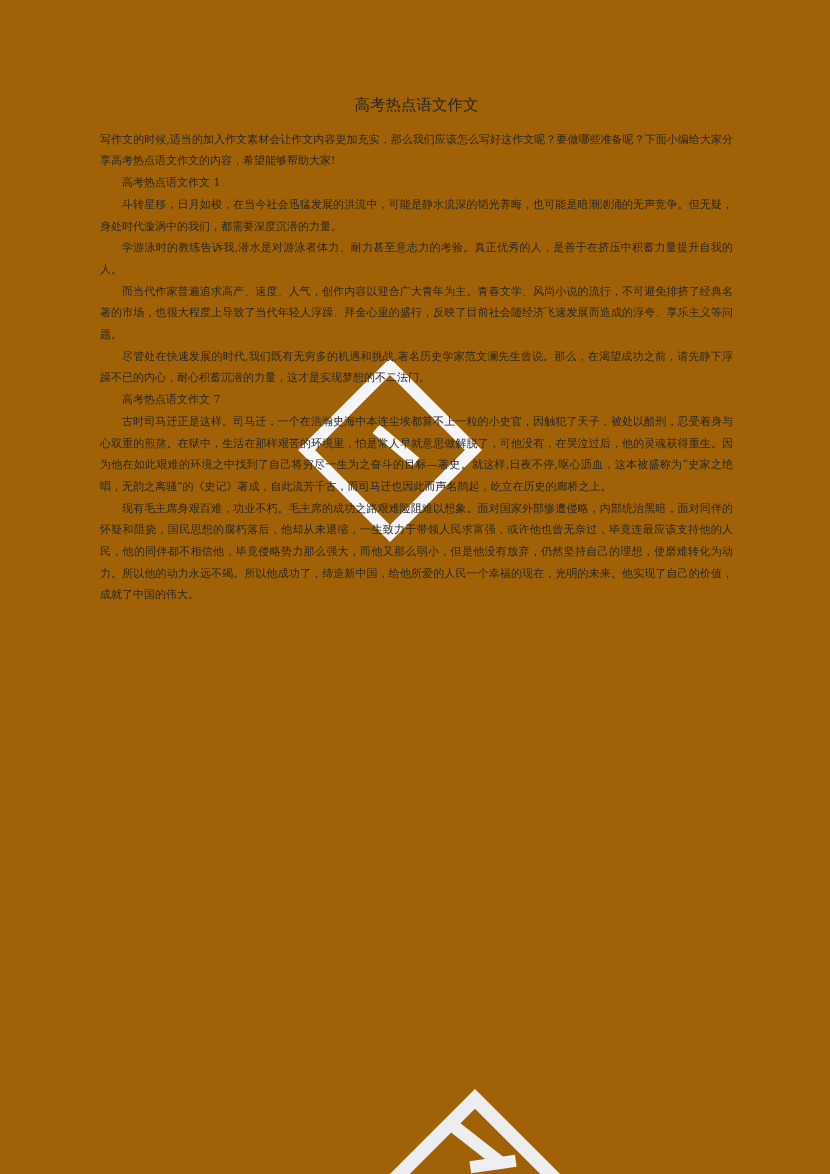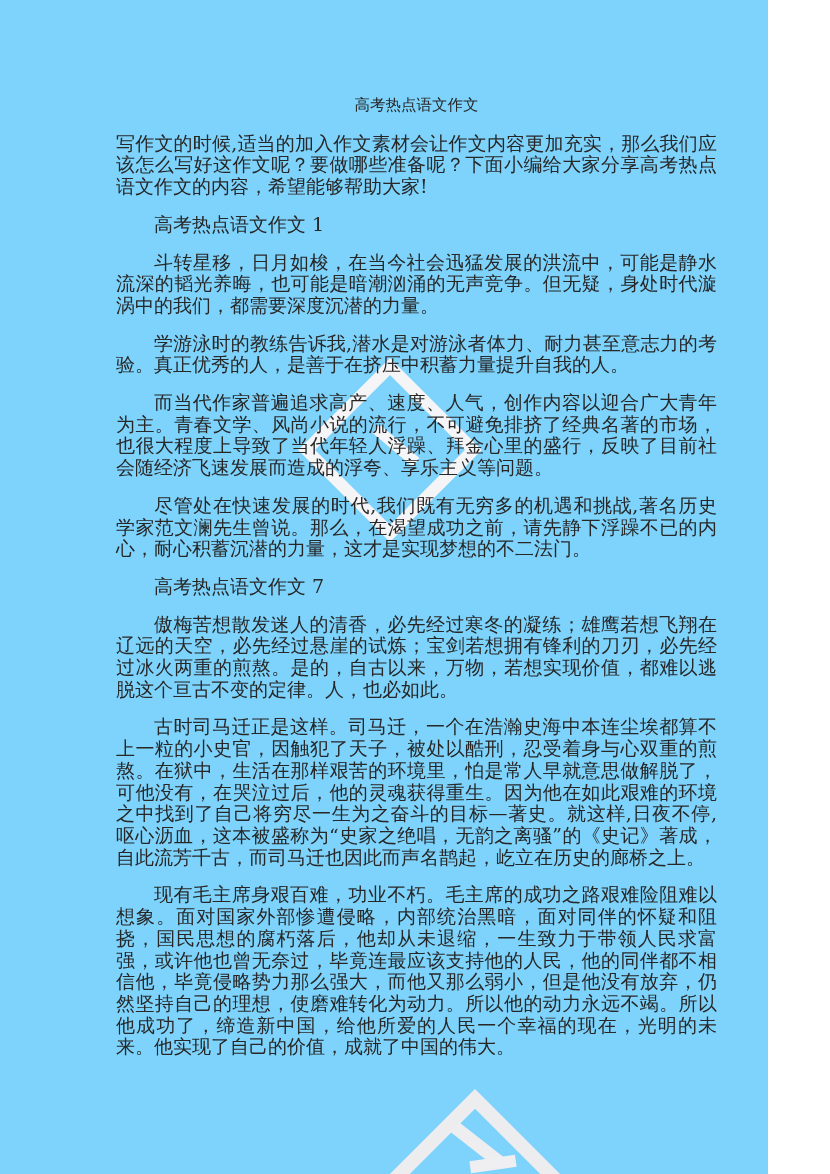--- a/index.html
+++ b/index.html
@@ -4,22 +4,22 @@
 <style>
   html,body{margin:0;padding:0;background:#ffffff;}
   body{
     width:830px;height:1174px;
     font-family:"DejaVu Serif","Liberation Serif",serif;
     color:#272727;
     -webkit-font-smoothing:antialiased;
   }
   .page{
     position:relative;
-    width:768px;height:1174px;
-    background:#7dd3fc;
+    width:830px;height:1174px;
+    background:#a16207;
     overflow:hidden;
   }
   
   .wm-layer{position:absolute;inset:0;z-index:0;pointer-events:none;}
   .wm-diamond{
     position:absolute;
     transform:rotate(45deg);
     box-sizing:border-box;
   }
   .wm-bottom{
@@ -55,22 +55,22 @@
     z-index:1;
   }
   .doc-title{
     margin:0 0 12px 0;
     font-size:15.5px;
     font-weight:normal;
     line-height:21.7px;
     text-align:center;
   }
   .para{
-    margin:16px;
-    font-size:19px;
+    margin:0;
+    font-size:11px;
     line-height:21.7px;
     text-align:justify;
     text-justify:inter-character;
     text-indent:2em;
     word-break:break-all;
   }
   .para.no-indent{text-indent:0;}
 </style>
 </head>
 <body>
@@ -88,19 +88,18 @@
   <div class="content">
     <h1 class="doc-title">高考热点语文作文</h1>
     <div>
         <p class="para no-indent">写作文的时候,适当的加入作文素材会让作文内容更加充实，那么我们应该怎么写好这作文呢？要做哪些准备呢？下面小编给大家分享高考热点语文作文的内容，希望能够帮助大家!</p>
         <p class="para">高考热点语文作文 1</p>
         <p class="para">斗转星移，日月如梭，在当今社会迅猛发展的洪流中，可能是静水流深的韬光养晦，也可能是暗潮汹涌的无声竞争。但无疑，身处时代漩涡中的我们，都需要深度沉潜的力量。</p>
         <p class="para">学游泳时的教练告诉我,潜水是对游泳者体力、耐力甚至意志力的考验。真正优秀的人，是善于在挤压中积蓄力量提升自我的人。</p>
         <p class="para">而当代作家普遍追求高产、速度、人气，创作内容以迎合广大青年为主。青春文学、风尚小说的流行，不可避免排挤了经典名著的市场，也很大程度上导致了当代年轻人浮躁、拜金心里的盛行，反映了目前社会随经济飞速发展而造成的浮夸、享乐主义等问题。</p>
         <p class="para">尽管处在快速发展的时代,我们既有无穷多的机遇和挑战,著名历史学家范文澜先生曾说。那么，在渴望成功之前，请先静下浮躁不已的内心，耐心积蓄沉潜的力量，这才是实现梦想的不二法门。</p>
         <p class="para">高考热点语文作文 7</p>
-        <p class="para">傲梅苦想散发迷人的清香，必先经过寒冬的凝练；雄鹰若想飞翔在辽远的天空，必先经过悬崖的试炼；宝剑若想拥有锋利的刀刃，必先经过冰火两重的煎熬。是的，自古以来，万物，若想实现价值，都难以逃脱这个亘古不变的定律。人，也必如此。</p>
         <p class="para">古时司马迁正是这样。司马迁，一个在浩瀚史海中本连尘埃都算不上一粒的小史官，因触犯了天子，被处以酷刑，忍受着身与心双重的煎熬。在狱中，生活在那样艰苦的环境里，怕是常人早就意思做解脱了，可他没有，在哭泣过后，他的灵魂获得重生。因为他在如此艰难的环境之中找到了自己将穷尽一生为之奋斗的目标—著史。就这样,日夜不停,呕心沥血，这本被盛称为“史家之绝唱，无韵之离骚”的《史记》著成，自此流芳千古，而司马迁也因此而声名鹊起，屹立在历史的廊桥之上。</p>
         <p class="para">现有毛主席身艰百难，功业不朽。毛主席的成功之路艰难险阻难以想象。面对国家外部惨遭侵略，内部统治黑暗，面对同伴的怀疑和阻挠，国民思想的腐朽落后，他却从未退缩，一生致力于带领人民求富强，或许他也曾无奈过，毕竟连最应该支持他的人民，他的同伴都不相信他，毕竟侵略势力那么强大，而他又那么弱小，但是他没有放弃，仍然坚持自己的理想，使磨难转化为动力。所以他的动力永远不竭。所以他成功了，缔造新中国，给他所爱的人民一个幸福的现在，光明的未来。他实现了自己的价值，成就了中国的伟大。</p>
       </div>
   </div>
 
 </div>
 
 </body></html>

